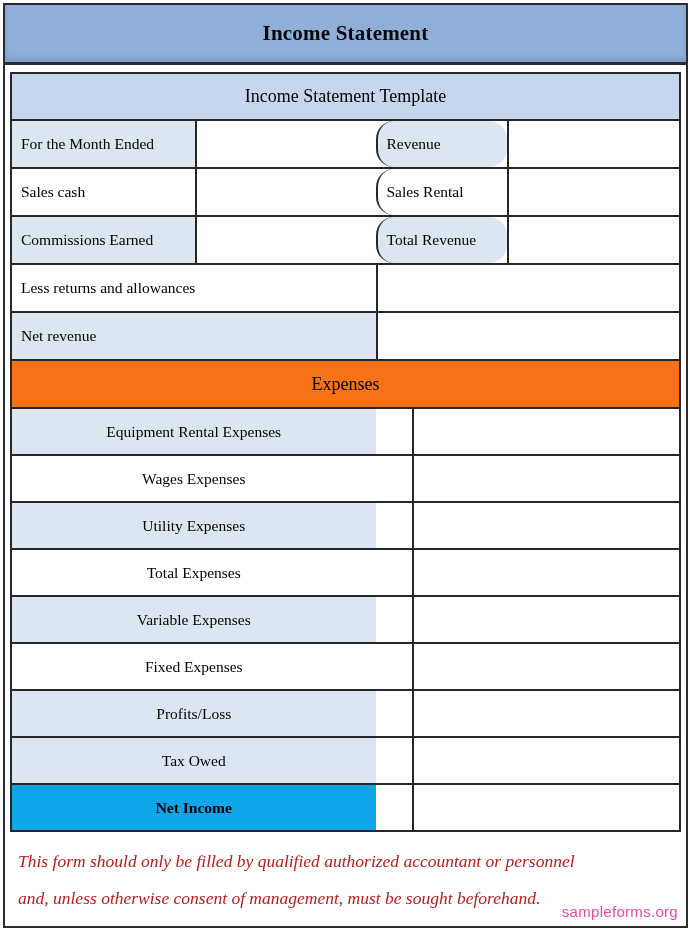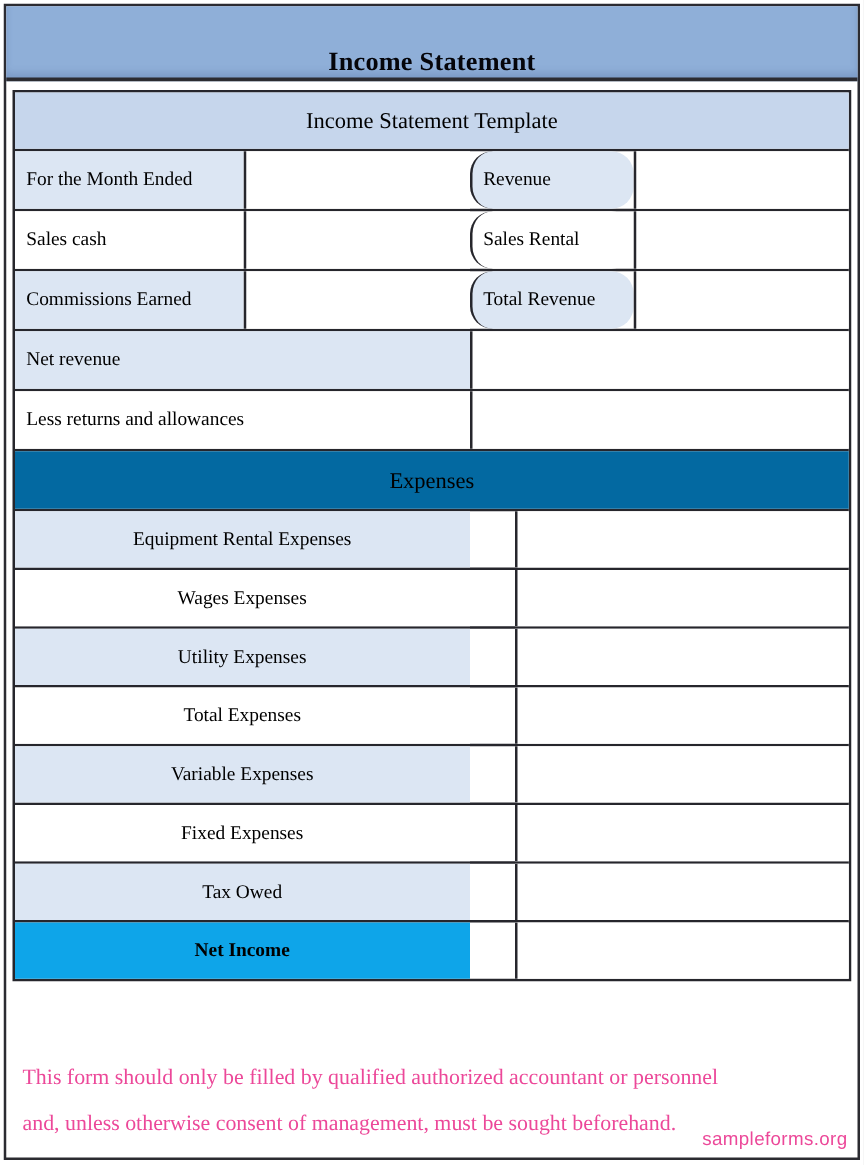--- a/index.html
+++ b/index.html
@@ -10,21 +10,21 @@
   }
   
   .outer{
     position:absolute;left:3px;top:3px;right:3px;bottom:4px;
     border:2px solid #2b2b31;background:#ffffff;
   }
   
   .header-bar{
     position:absolute;left:0;top:0;right:0;height:57px;
     background:#8fafd8;border-bottom:3px solid #2b2b31;
-    display:flex;align-items:flex-end;justify-content:center;
+    display:flex;align-items:center;justify-content:center;
     box-shadow:inset 0 -4px 5px rgba(70,100,150,.25);
   }
   .header-bar .title{
     font-size:21px;font-weight:bold;letter-spacing:.2px;color:#05050a;
   }
   
   .table{
     position:absolute;left:5px;right:5px;top:67px;
     border:2px solid #26262c;background:#fff;
   }
@@ -43,30 +43,30 @@
   .c1{flex:0 0 27.4%;}
   .c2{flex:0 0 27.1%;}
   .c3{flex:0 0 19.7%;border-radius:18px;}
   .c4{flex:1 1 auto;}
   .cL{flex:0 0 54.5%;}
   .cV{flex:1 1 auto;}
   .full{flex:1 1 100%;justify-content:center;}
   
   .bg-template{background:#c6d6ec;}
   .bg-light{background:#dce6f3;}
-  .bg-medium{background:#0369a1;}
+  .bg-medium{background:#f97316;}
   .bg-netincome{background:#0ea5e9;}
   .bg-white{background:#ffffff;}
   .center{justify-content:center;}
   .t-head{font-size:18px;}
   .t-bold{font-weight:bold;}
   
   .footer{
     position:absolute;left:13px;right:14px;top:838px;
-    font-size:17.5px;color:#ec4899;
+    font-style:italic;font-size:17.5px;color:#b91c1c;
   }
   .footer div{line-height:37px;white-space:nowrap;}
   .watermark{
     position:absolute;right:8px;bottom:6px;
     font-family:"Liberation Sans","DejaVu Sans",sans-serif;
     font-style:normal;font-size:15px;color:#ec4899;letter-spacing:.3px;
   }
 </style>
 </head>
 <body>
@@ -97,25 +97,25 @@
         <div class="cell c4 bg-white"></div>
       </div>
       <div class="row r-std">
         <div class="cell c1 bg-light">Commissions Earned</div>
         <div class="cell c2 bg-white"></div>
         <div class="cell c3 bg-light">Total Revenue</div>
         <div class="cell c4 bg-white"></div>
       </div>
 
       <div class="row r-std">
-        <div class="cell cL bg-light">Net revenue</div>
+        <div class="cell cL bg-white">Less returns and allowances</div>
         <div class="cell cV bg-white"></div>
       </div>
       <div class="row r-std">
-        <div class="cell cL bg-white">Less returns and allowances</div>
+        <div class="cell cL bg-light">Net revenue</div>
         <div class="cell cV bg-white"></div>
       </div>
 
       <div class="row r-std">
         <div class="cell full bg-medium t-head">Expenses</div>
       </div>
 
       <div class="row r-exp">
         <div class="cell cL bg-light center">Equipment Rental Expenses</div>
         <div class="cell cV bg-white"></div>
@@ -134,20 +134,24 @@
       </div>
       <div class="row r-exp">
         <div class="cell cL bg-light center">Variable Expenses</div>
         <div class="cell cV bg-white"></div>
       </div>
       <div class="row r-exp">
         <div class="cell cL bg-white center">Fixed Expenses</div>
         <div class="cell cV bg-white"></div>
       </div>
       <div class="row r-exp">
+        <div class="cell cL bg-light center">Profits/Loss</div>
+        <div class="cell cV bg-white"></div>
+      </div>
+      <div class="row r-exp">
         <div class="cell cL bg-light center">Tax Owed</div>
         <div class="cell cV bg-white"></div>
       </div>
       <div class="row r-exp">
         <div class="cell cL bg-netincome center t-bold">Net Income</div>
         <div class="cell cV bg-white"></div>
       </div>
 
     </div>
 

